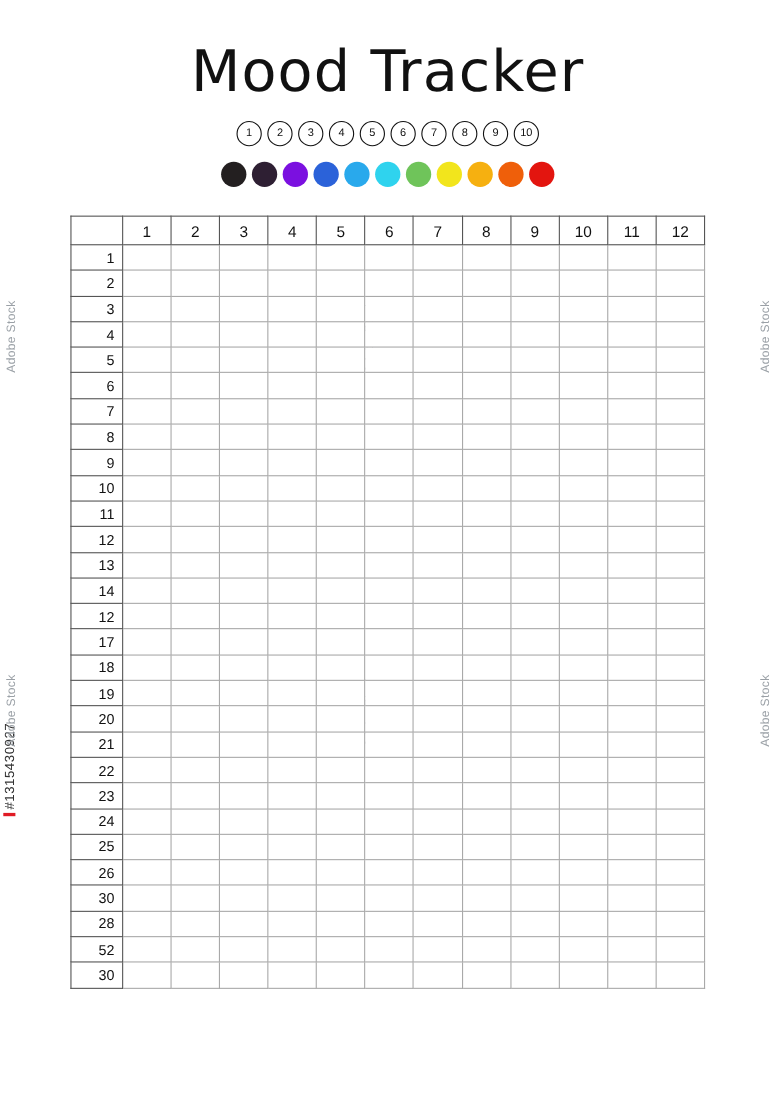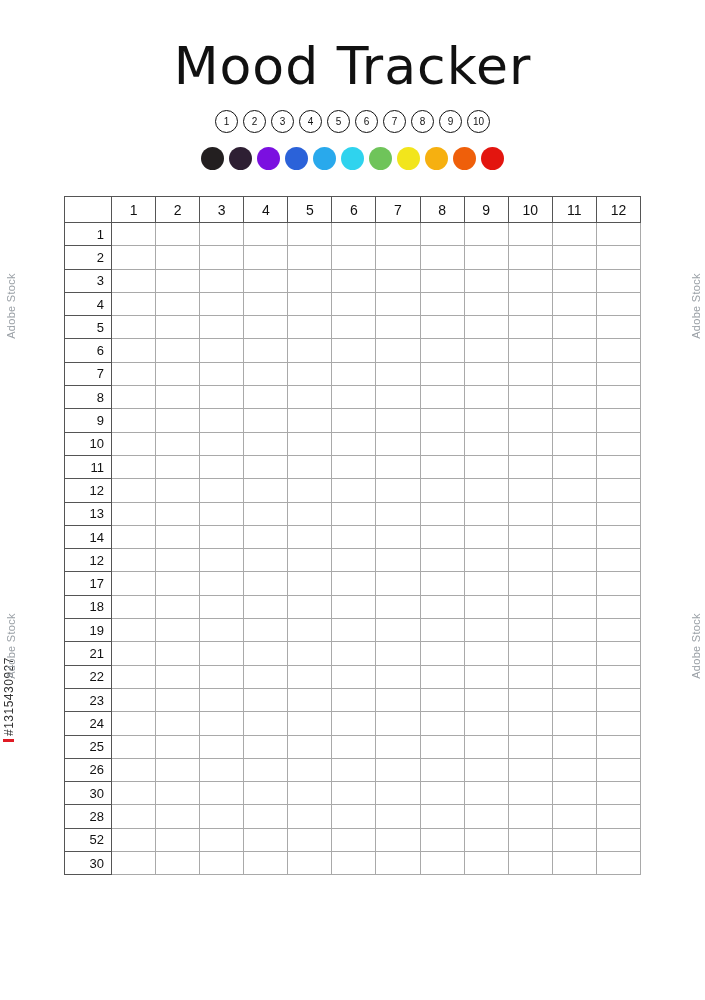--- a/index.html
+++ b/index.html
@@ -472,20 +472,35 @@
           <td class="cell"></td>
           <td class="cell"></td>
           <td class="cell"></td>
           <td class="cell"></td>
           <td class="cell"></td>
           <td class="cell"></td>
           <td class="cell"></td>
           <td class="cell"></td>
         </tr>
         <tr>
+          <td class="rowhead">20</td>
+          <td class="cell"></td>
+          <td class="cell"></td>
+          <td class="cell"></td>
+          <td class="cell"></td>
+          <td class="cell"></td>
+          <td class="cell"></td>
+          <td class="cell"></td>
+          <td class="cell"></td>
+          <td class="cell"></td>
+          <td class="cell"></td>
+          <td class="cell"></td>
+          <td class="cell"></td>
+        </tr>
+        <tr>
           <td class="rowhead">21</td>
           <td class="cell"></td>
           <td class="cell"></td>
           <td class="cell"></td>
           <td class="cell"></td>
           <td class="cell"></td>
           <td class="cell"></td>
           <td class="cell"></td>
           <td class="cell"></td>
           <td class="cell"></td>

